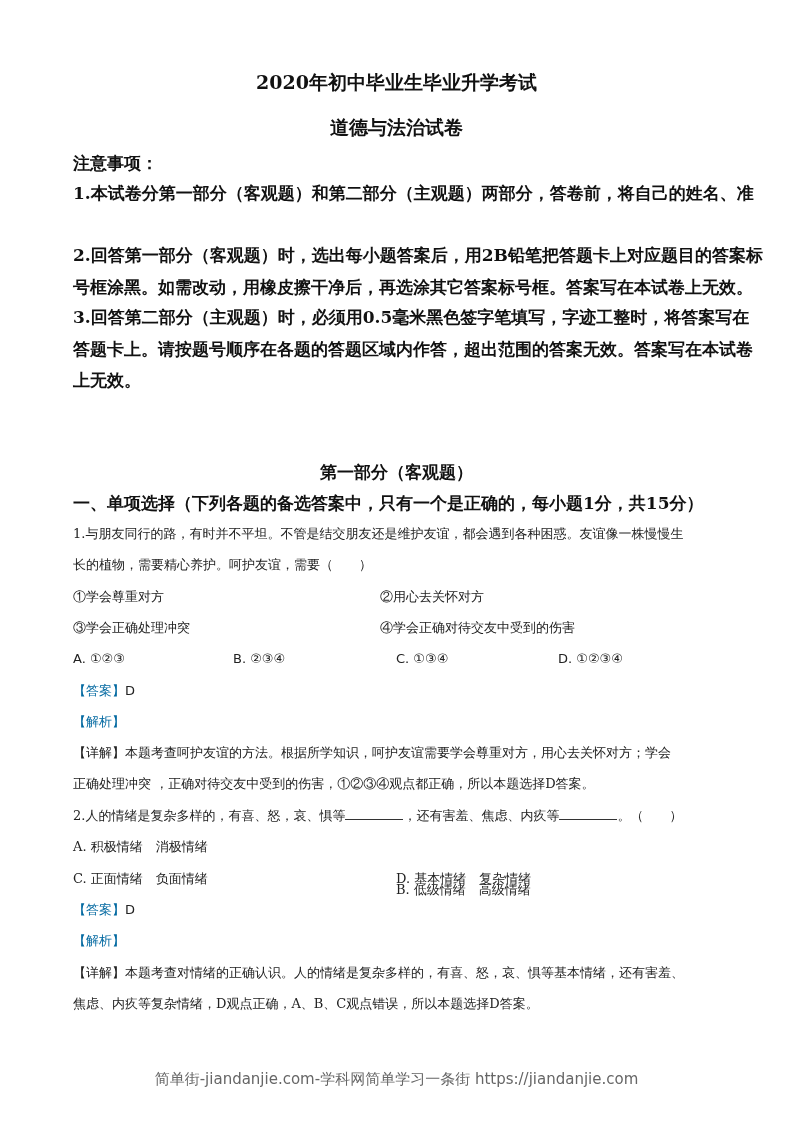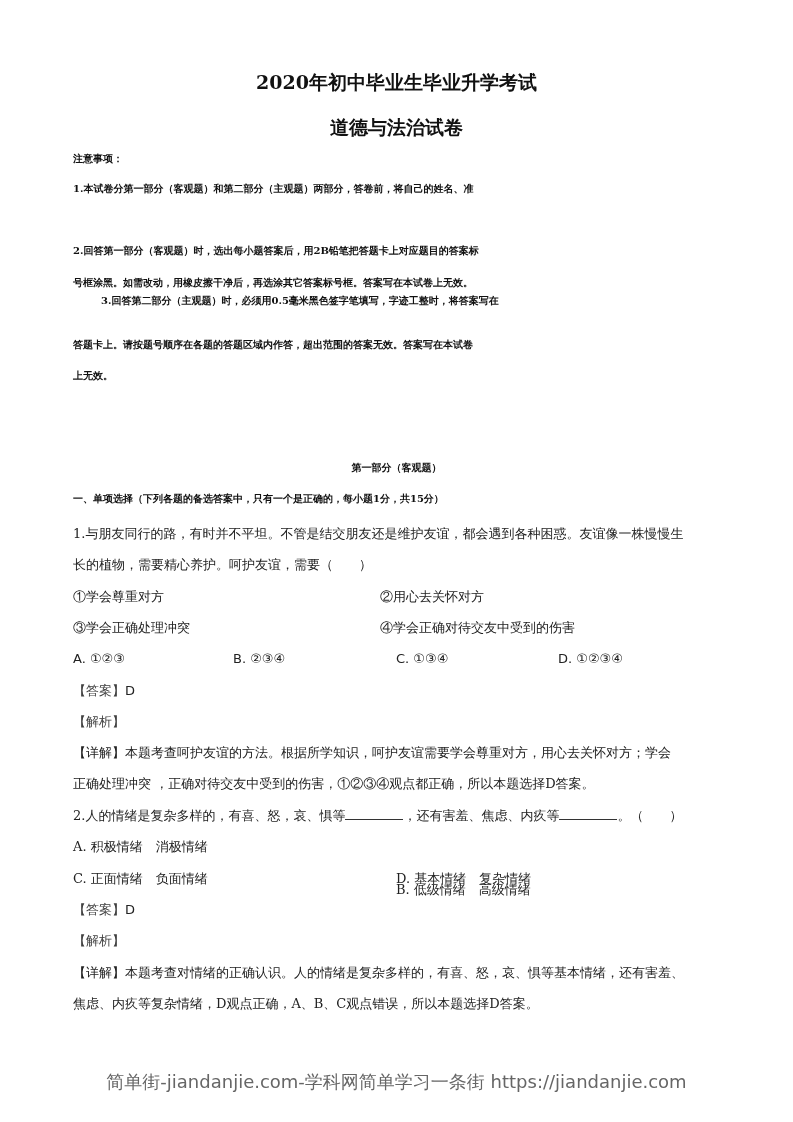--- a/index.html
+++ b/index.html
@@ -3,39 +3,39 @@
 <meta charset="utf-8">
 <style>
   html, body { margin: 0; padding: 0; background: #ffffff; }
   body { width: 793px; height: 1122px; position: relative; overflow: hidden; color: #111; }
   .page { position: absolute; left: 0; top: 0; width: 793px; height: 898px; }
   .serif { font-family: "DejaVu Serif", "Liberation Serif", serif; }
   .sans { font-family: "DejaVu Sans", "Liberation Sans", sans-serif; }
   .abs { position: absolute; white-space: nowrap; }
   .title1 { left: 0; width: 793px; text-align: center; top: 70px; font-size: 19px; font-weight: bold; }
   .title2 { left: 0; width: 793px; text-align: center; top: 115px; font-size: 19px; font-weight: bold; }
-  .b { font-weight: bold; font-size: 10px; }
+  .b { font-weight: bold; font-size: 17px; }
   .n { font-size: 13px; color: #222; }
-  .blue { color: #404040; }
+  .blue { color: #0369a1; }
   .blank { display: inline-block; width: 58px; border-bottom: 1px solid #333; height: 12px; vertical-align: baseline; }
-  .footer { left: 0; width: 793px; text-align: center; top: 1070px; font-size: 18px; color: #666; }
+  .footer { left: 0; width: 793px; text-align: center; top: 1070px; font-size: 15px; color: #666; }
 </style>
 </head>
 <body>
 
 <div class="page">
 
   <div class="abs serif title1">2020年初中毕业生毕业升学考试</div>
   <div class="abs serif title2">道德与法治试卷</div>
 
   <div class="abs serif b" style="left:73px; top:152px;">注意事项：</div>
   <div class="abs serif b" style="left:73px; top:182px;">1.本试卷分第一部分（客观题）和第二部分（主观题）两部分，答卷前，将自己的姓名、准</div>
   <div class="abs serif b" style="left:73px; top:244px;">2.回答第一部分（客观题）时，选出每小题答案后，用2B铅笔把答题卡上对应题目的答案标</div>
   <div class="abs serif b" style="left:73px; top:276px;">号框涂黑。如需改动，用橡皮擦干净后，再选涂其它答案标号框。答案写在本试卷上无效。</div>
-  <div class="abs serif b" style="left:73px; top:294px;margin-left:28px;">3.回答第二部分（主观题）时，必须用0.5毫米黑色签字笔填写，字迹工整时，将答案写在</div>
+  <div class="abs serif b" style="left:73px; top:306px;">3.回答第二部分（主观题）时，必须用0.5毫米黑色签字笔填写，字迹工整时，将答案写在</div>
   <div class="abs serif b" style="left:73px; top:338px;">答题卡上。请按题号顺序在各题的答题区域内作答，超出范围的答案无效。答案写在本试卷</div>
   <div class="abs serif b" style="left:73px; top:369px;">上无效。</div>
 
   <div class="abs serif b" style="left:0; width:793px; text-align:center; top:461px;">第一部分（客观题）</div>
   <div class="abs serif b" style="left:73px; top:492px;">一、单项选择（下列各题的备选答案中，只有一个是正确的，每小题1分，共15分）</div>
 
   <div>
     <div class="abs serif n" style="left:73px; top:525px;">1.与朋友同行的路，有时并不平坦。不管是结交朋友还是维护友谊，都会遇到各种困惑。友谊像一株慢慢生</div>
     <div class="abs serif n" style="left:73px; top:556px;">长的植物，需要精心养护。呵护友谊，需要（　　）</div>
     <div class="abs serif n" style="left:73px; top:588px;">①学会尊重对方</div>

